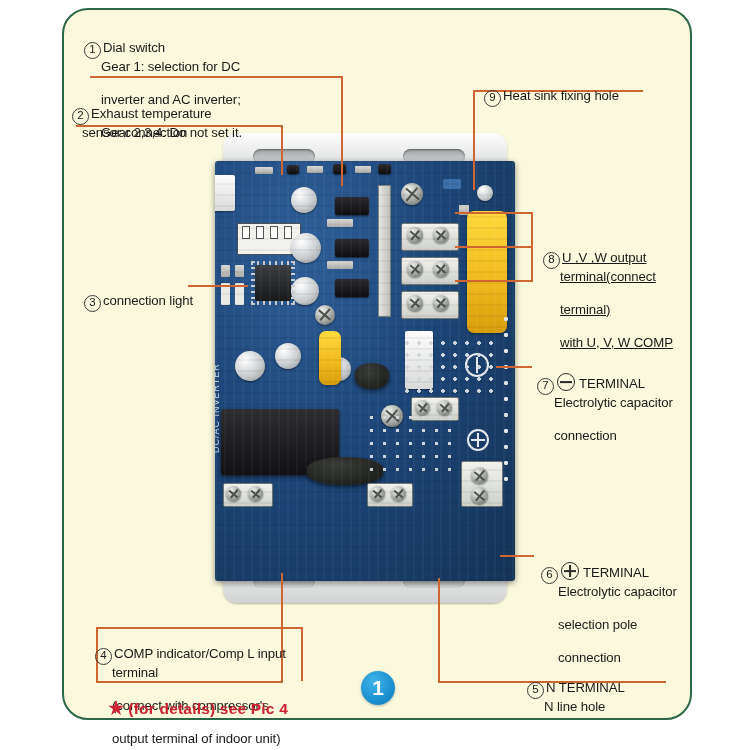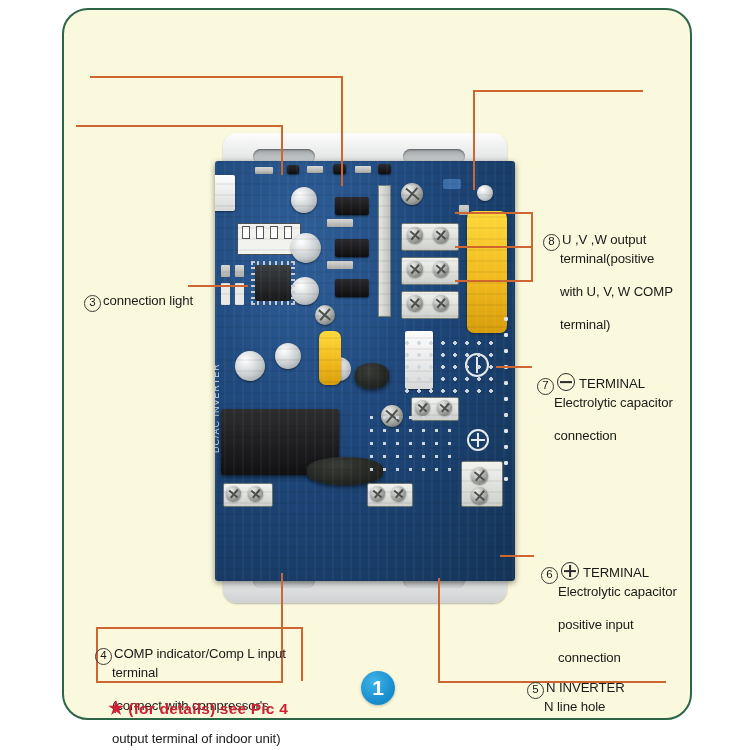--- a/index.html
+++ b/index.html
@@ -289,56 +289,69 @@
 
   <div class="ln lnv" style="left:281px; top:573px; height:110px;"></div>
   <div class="ln lnh" style="left:96px;  top:681px; width:187px;"></div>
   <div class="ln lnv" style="left:96px;  top:627px; height:56px;"></div>
   <div class="ln lnh" style="left:96px;  top:627px; width:207px;"></div>
   <div class="ln lnv" style="left:301px; top:627px; height:54px;"></div>
 
   <div class="ln lnv" style="left:438px; top:578px; height:103px;"></div>
   <div class="ln lnh" style="left:438px; top:681px; width:228px;"></div>
 
-
+  <div class="note" style="left:84px; top:24px; width:240px;">
+    <span class="num">1</span><span>Dial switch</span>
+    <span class="hang">Gear 1: selection for DC</span>
+    <span class="hang">inverter and AC inverter;</span>
+    <span class="hang">Gear 2,3,4: Do not set it.</span>
+  </div>
+
+  <div class="note" style="left:72px; top:90px; width:230px;">
+    <span class="num">2</span><span>Exhaust temperature</span>
+    <span class="hang2">sensor connection</span>
+  </div>
 
   <div class="note" style="left:84px; top:277px; width:160px;">
     <span class="num">3</span><span>connection light</span>
   </div>
 
-
-  <div class="note" style="left:543px; top:216px; width:150px;">
+  <div class="note" style="left:484px; top:72px; width:210px;">
+    <span class="num">9</span><span>Heat sink fixing hole</span>
+  </div>
+
+  <div class="note" style="left:543px; top:234px; width:150px;text-decoration:underline;">
     <span class="num">8</span><span>U ,V ,W output</span>
-    <span class="hang">terminal(positive</span>
+    <span class="hang">terminal(connect</span>
+    <span class="hang">terminal)</span>
     <span class="hang">with U, V, W COMP</span>
-    <span class="hang">terminal)</span>
   </div>
 
   <div class="note" style="left:537px; top:357px; width:160px;">
     <span class="num">7</span><span class="tglyph"><span class="h"></span></span><span>TERMINAL</span>
     <span class="hang">Electrolytic capacitor</span>
     <span class="hang">connection</span>
   </div>
 
   <div class="note" style="left:541px; top:546px; width:160px;">
     <span class="num">6</span><span class="tglyph"><span class="h"></span><span class="v"></span></span><span>TERMINAL</span>
     <span class="hang">Electrolytic capacitor</span>
-    <span class="hang">positive input</span>
+    <span class="hang">selection pole</span>
     <span class="hang">connection</span>
   </div>
 
   <div class="note" style="left:95px; top:630px; width:230px;">
     <span class="num">4</span><span>COMP indicator/Comp L input</span>
     <span class="hang">terminal</span>
     <span class="hang">(connect with compressor's</span>
     <span class="hang">output terminal of indoor unit)</span>
   </div>
 
   <div class="note" style="left:527px; top:664px; width:170px;">
-    <span class="num">5</span><span>N INVERTER</span>
+    <span class="num">5</span><span>N TERMINAL</span>
     <span class="hang">N line hole</span>
   </div>
 
   <div class="starnote">
     <span class="st">★</span><span>(for details) see Pic 4</span>
   </div>
 
   <div class="badge">1</div>
 
 </div>

